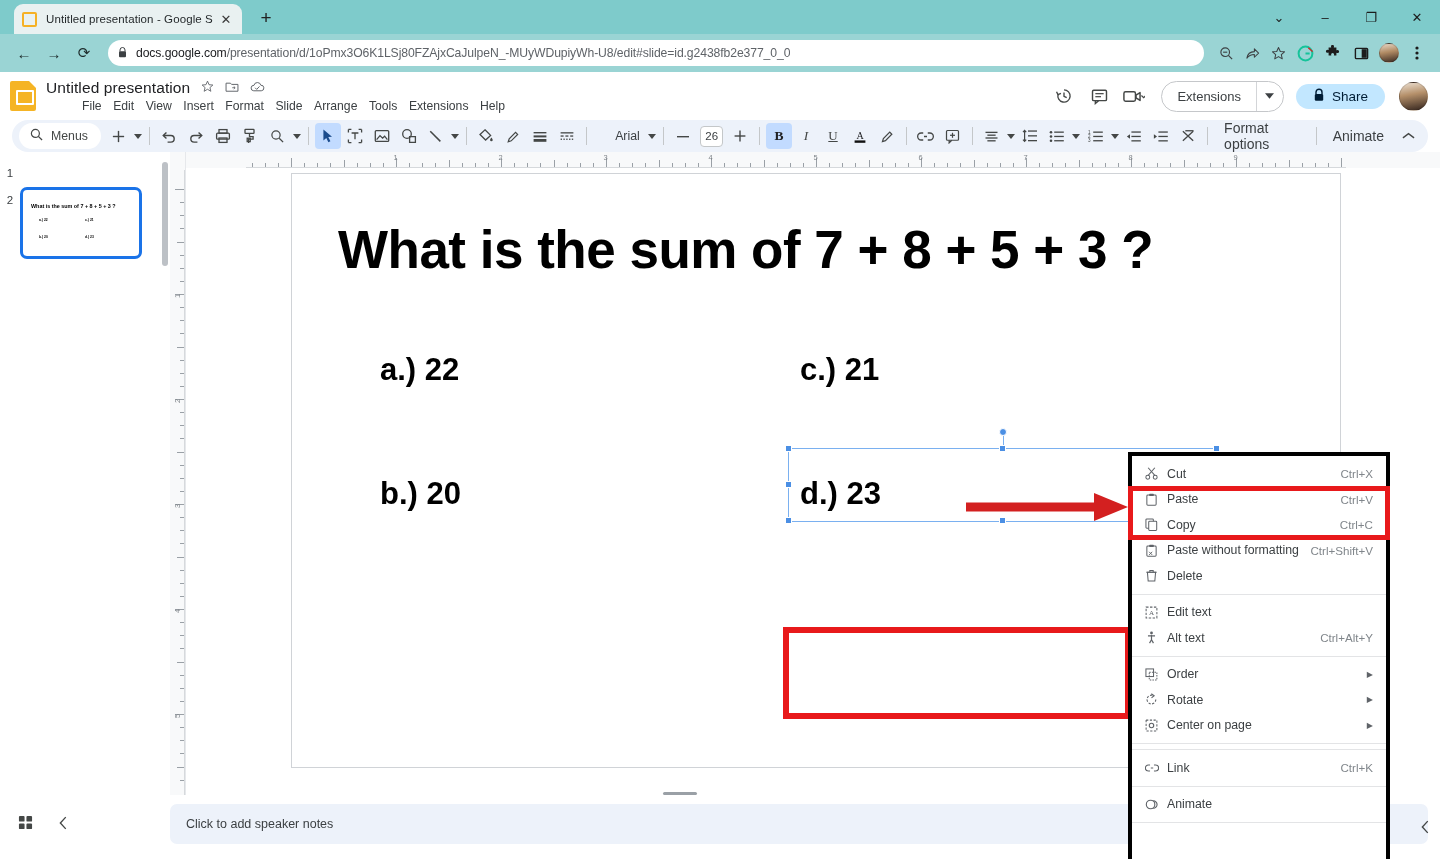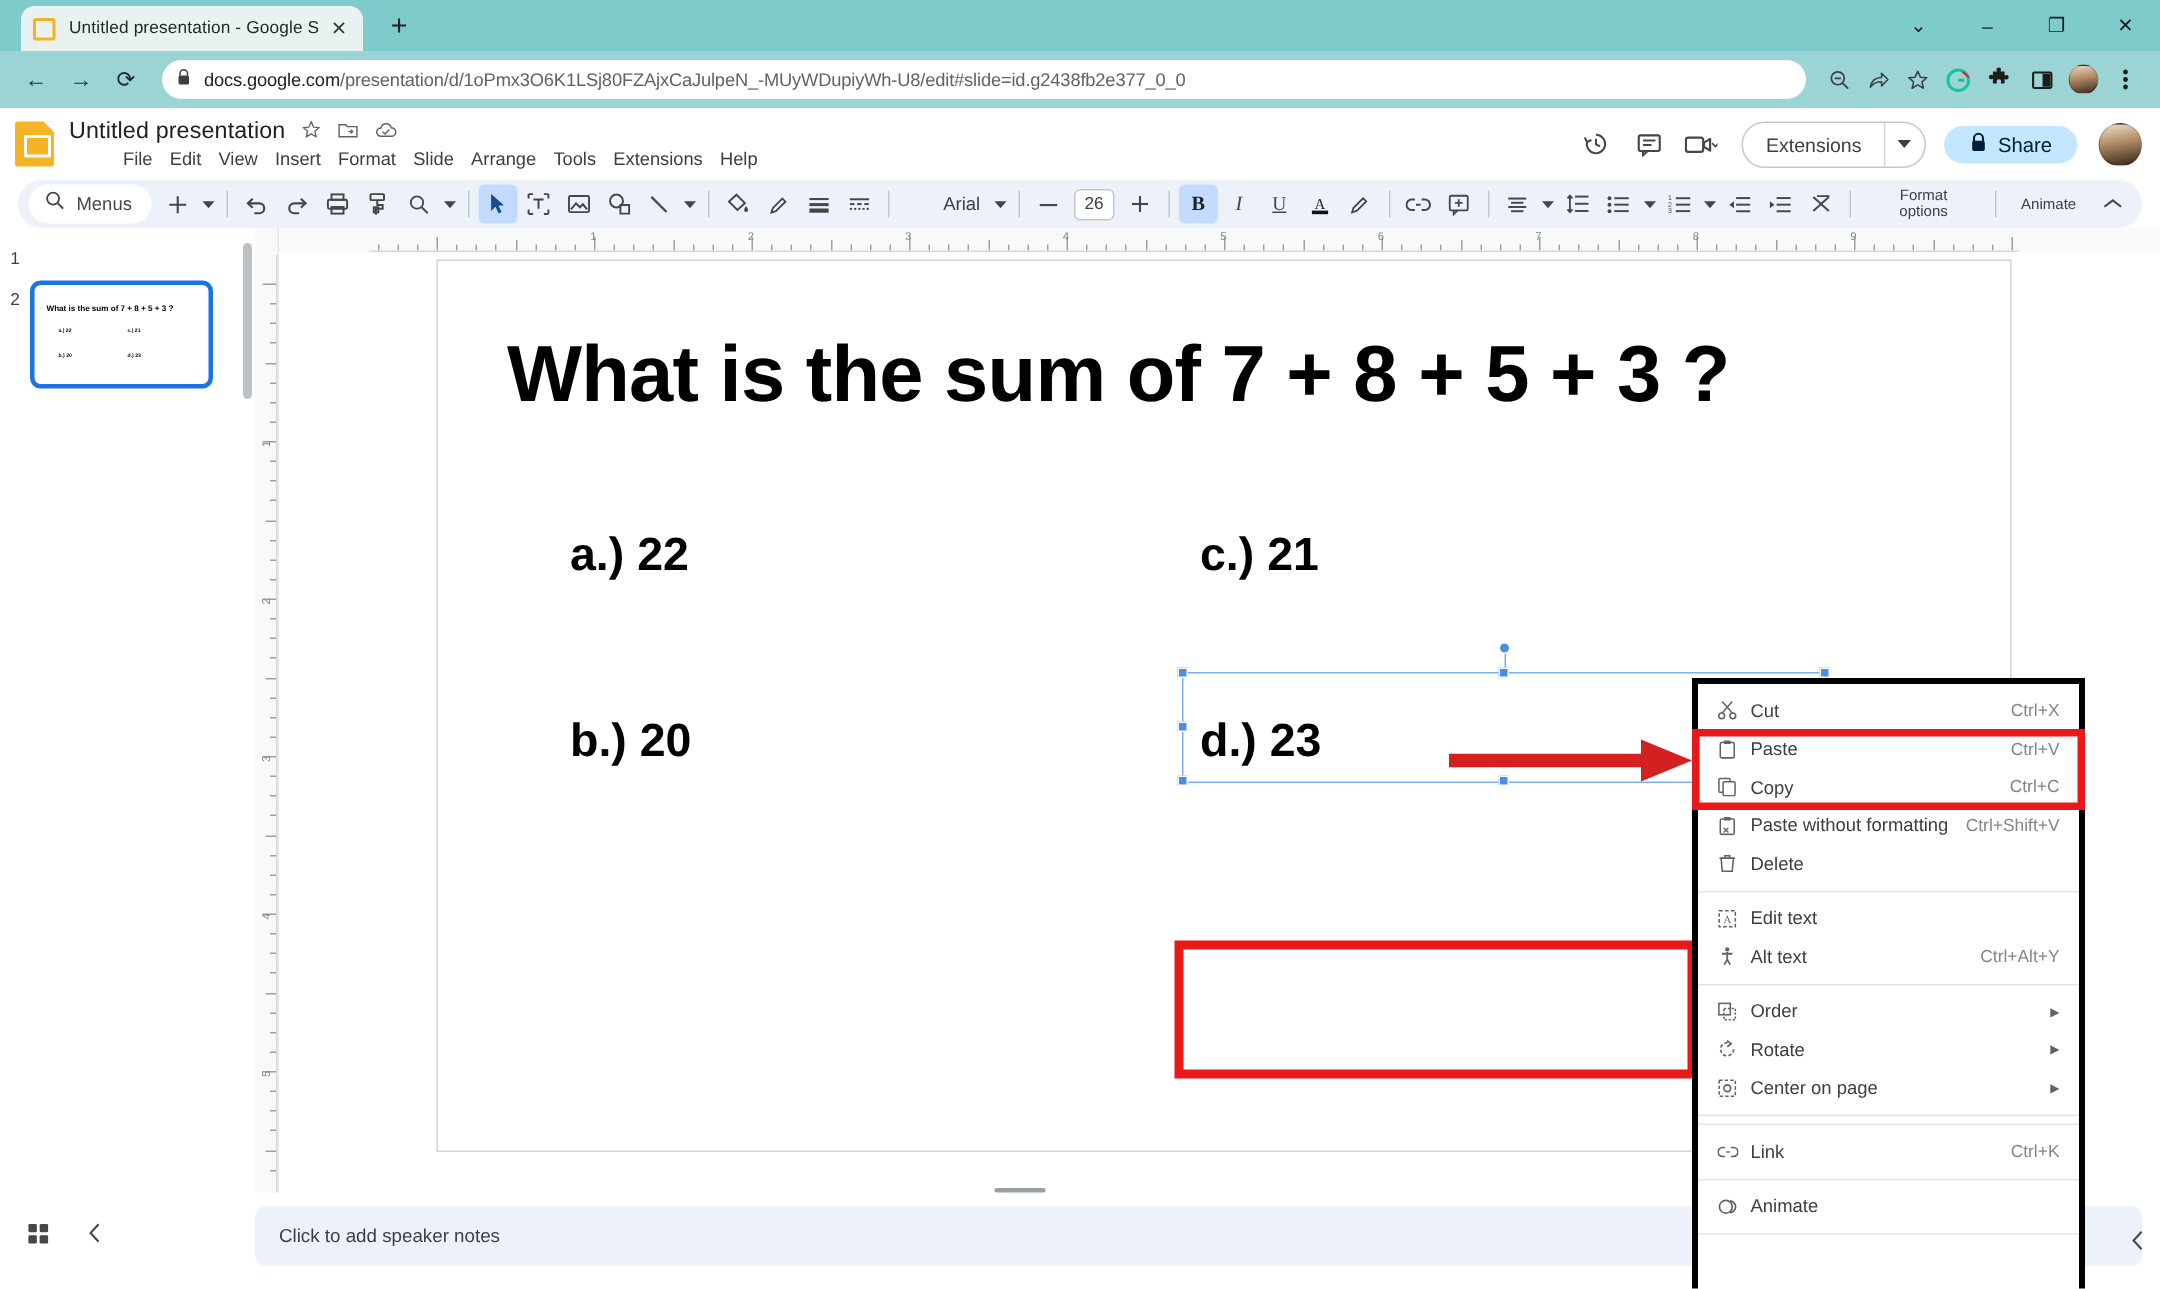--- a/index.html
+++ b/index.html
@@ -147,21 +147,21 @@
   .tb-sep { width:1px; height:18px; background:#c4c7c9; margin: 0 5px; }
   .tb-caret { font-size: 7px; color:#444746; width:13px;
               display:flex; align-items:center; justify-content:center;}
   .font-name { font-size:12.3px; color:#3c4043; padding: 0 6px 0 8px;
                width: 62px; text-align: right; }
   .fs-box {
     width: 28px; height: 21px; border: 1px solid #c4c7c9; border-radius: 4px;
     background: #fff; display:flex; align-items:center; justify-content:center;
     font-size: 11.5px; color:#3c4043; margin: 0 3px;
   }
-  .tb-txt { font-size: 10px; color:#3c4043; padding: 0 10px; text-align: center; }
+  .tb-txt { font-size: 14px; color:#3c4043; padding: 0 10px; }
   .tb-right { margin-left: auto; display:flex; align-items:center; }
 
   
   .editor { display: flex; height: 643px; position: relative; }
 
   .filmstrip {
     width: 170px; background: #fff; padding-top: 8px; flex: 0 0 auto;
     position: relative;
   }
   .thumb-row { display: flex; align-items: flex-start; margin-bottom: 8px; }

